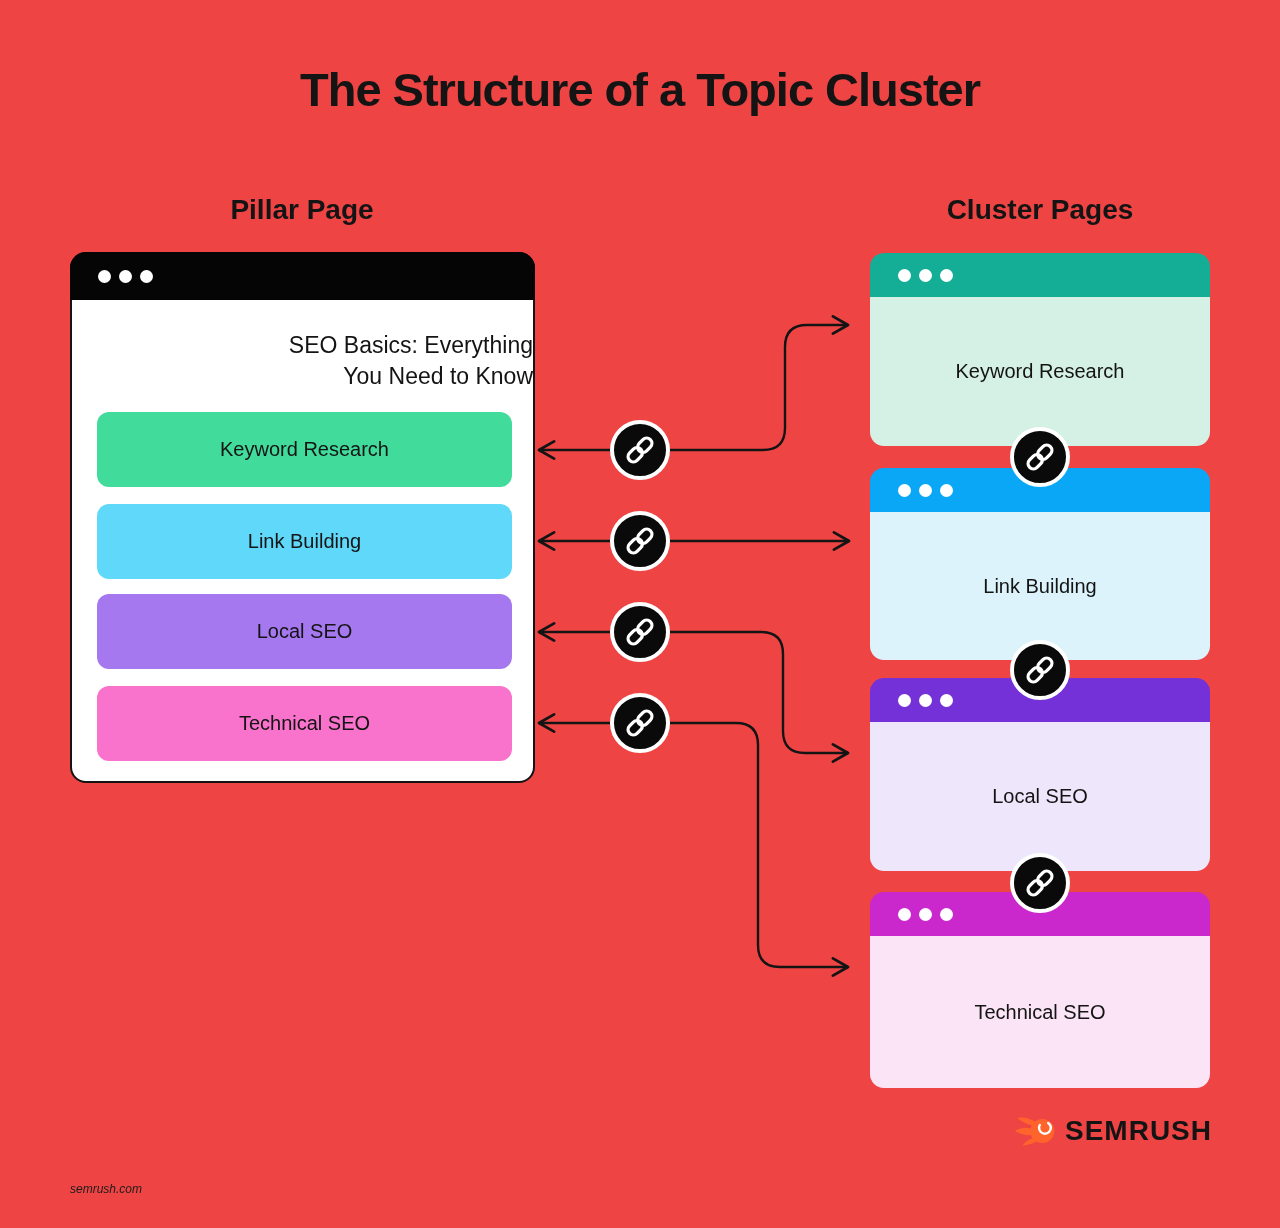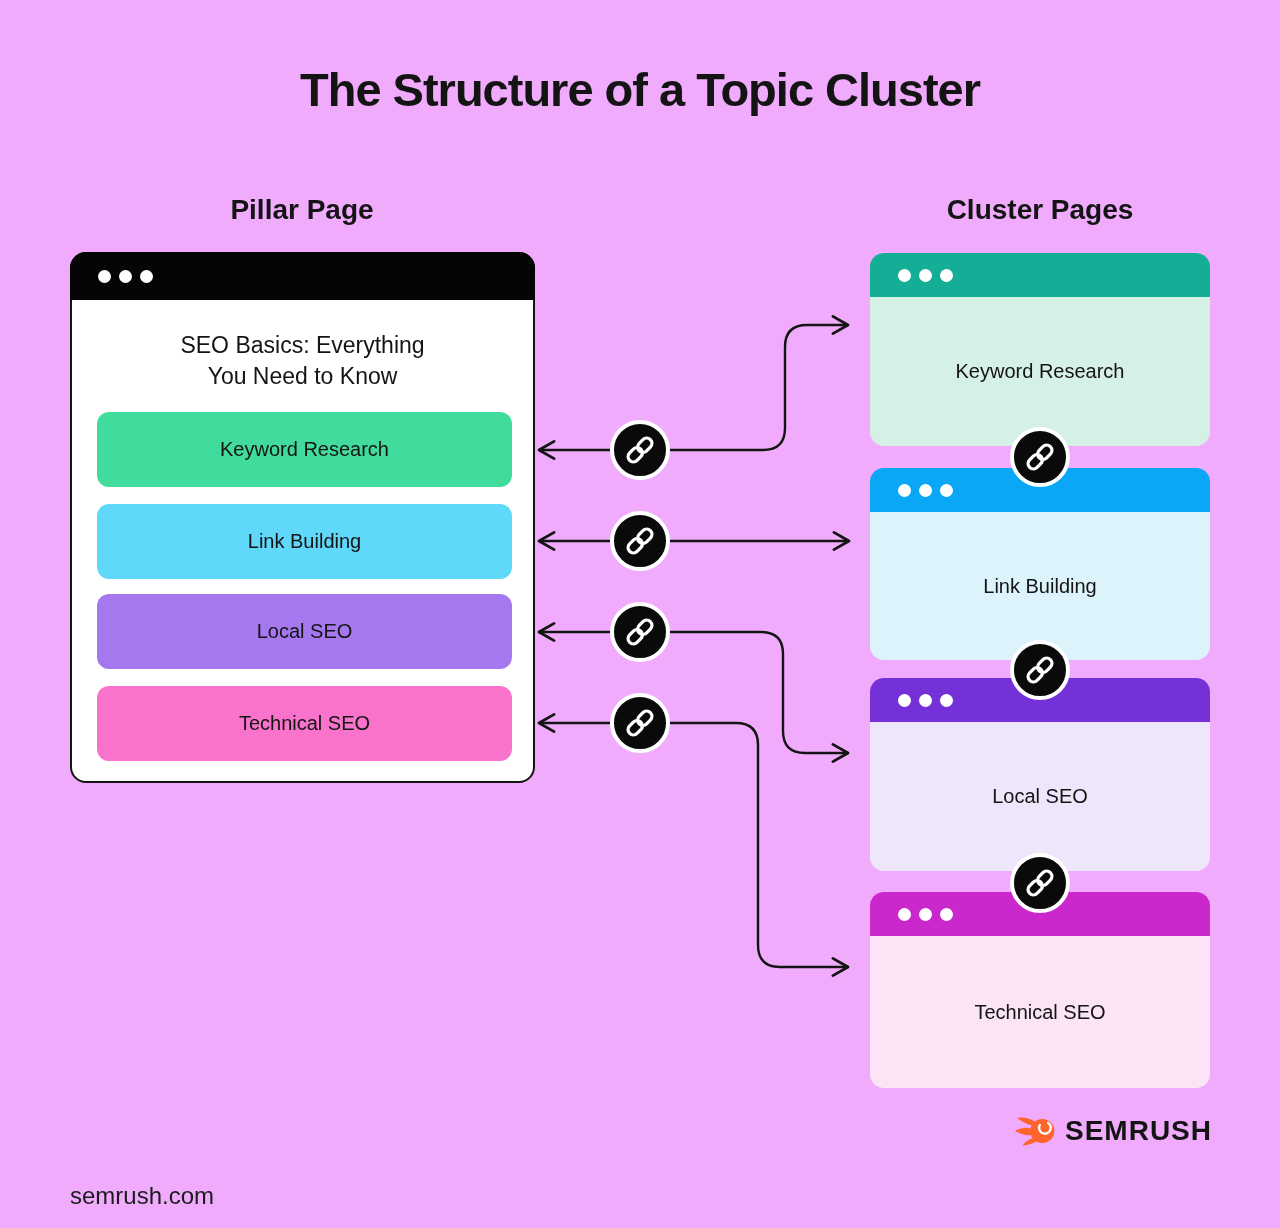--- a/index.html
+++ b/index.html
@@ -3,21 +3,21 @@
 <meta charset="utf-8">
 <style>
   * { margin: 0; padding: 0; box-sizing: border-box; }
   html, body { background: #ffffff; }
   body { font-family: "Liberation Sans", "DejaVu Sans", sans-serif; color: #141414; }
   .canvas {
     position: relative;
     width: 1280px;
     height: 1228px;
     margin: 0 auto;
-    background: #f0abfc;
+    background: #ef4444;
     overflow: hidden;
   }
   .page-title {
     position: absolute;
     top: 62px; left: 0; width: 1280px;
     text-align: center;
     font-size: 47px;
     font-weight: 800;
     letter-spacing: -1px;
     color: #141414;
@@ -51,21 +51,21 @@
     display: flex;
     align-items: center;
     padding-left: 28px;
     gap: 8px;
   }
   .dot { width: 13px; height: 13px; border-radius: 50%; background: #ffffff; }
   .pillar-heading {
     position: absolute;
     left: 0; top: 76px;
     width: 100%;
-    text-align: center;
+    text-align: right;
     font-size: 23px;
     line-height: 31px;
     white-space: pre-line;
     color: #141414;
   }
   .pillar-btn {
     position: absolute;
     left: 25px;
     width: 415px; height: 75px;
     border-radius: 12px;
@@ -124,22 +124,23 @@
     position: absolute;
     left: 0; top: 0;
     width: 1280px; height: 1228px;
     pointer-events: none;
   }
 
   
   .footer-site {
     position: absolute;
     left: 70px; top: 1182px;
-    font-size: 24px;
+    font-size: 12px;
     color: #1c1c1c;
+    font-style: italic;
   }
   .brand {
     position: absolute;
     right: 68px; top: 1110px;
     display: flex;
     align-items: center;
     gap: 8px;
   }
   .brand-word {
     font-size: 28px;

